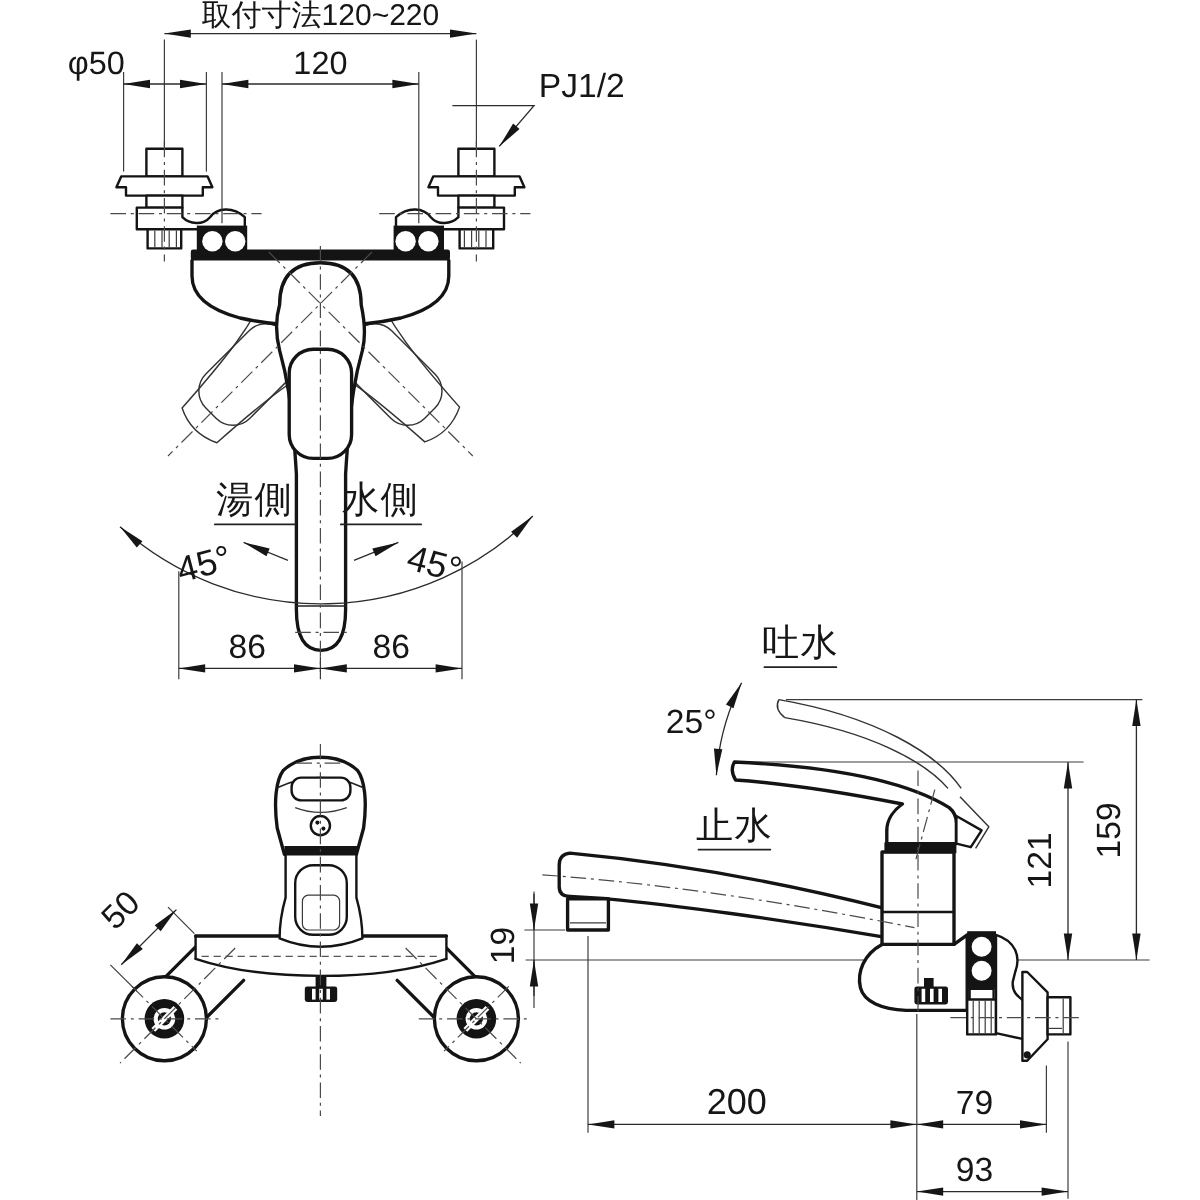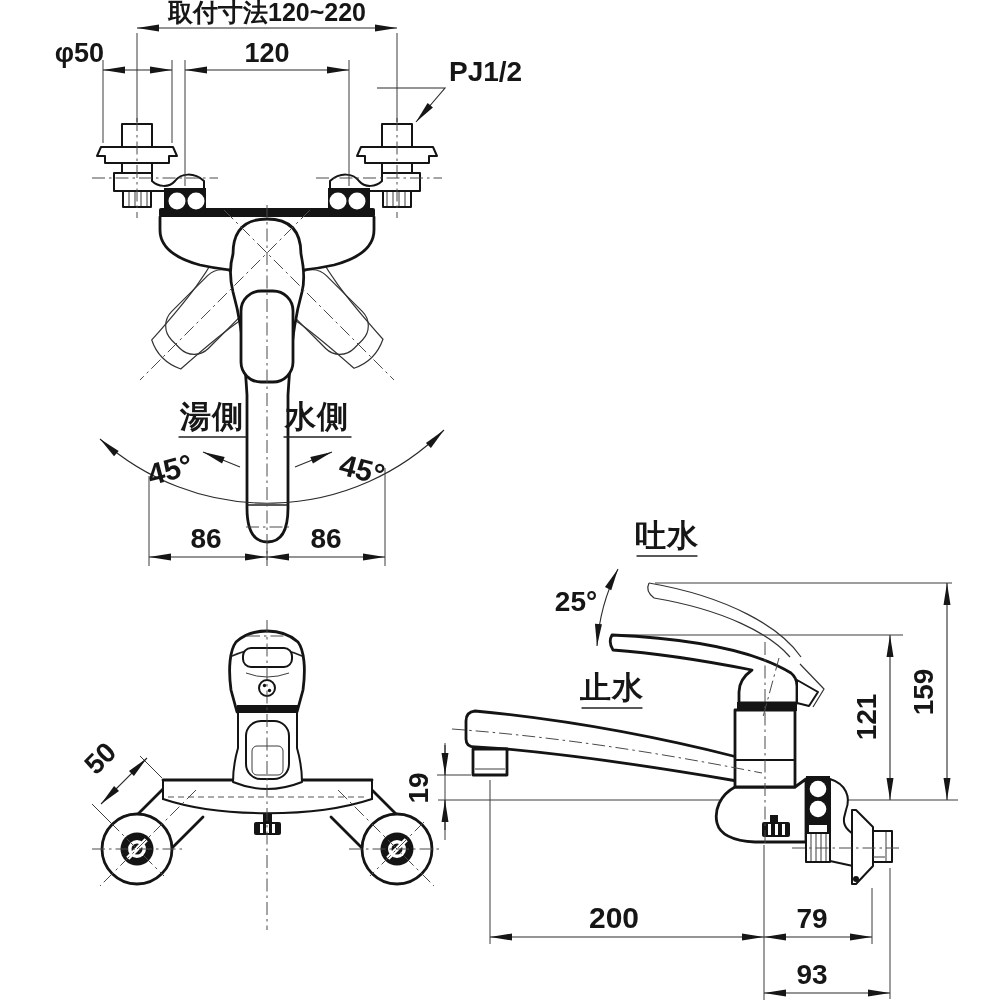--- a/index.html
+++ b/index.html
@@ -1,16 +1,16 @@
 <!DOCTYPE html>
 <html><head>
 <meta charset="utf-8">
 <style>
   html,body{margin:0;padding:0;background:#ffffff;}
-  .canvas{width:1000px;height:1000px;background:#fff;position:relative;font-weight:bold;}
+  .canvas{width:1000px;height:1000px;background:#fff;position:relative;}
   svg{display:block;}
   
   .o3{stroke:#141414;stroke-width:2.8;fill:none;stroke-linecap:round;stroke-linejoin:round}
   .o2{stroke:#141414;stroke-width:2;fill:none;stroke-linecap:round;stroke-linejoin:round}
   .o1{stroke:#222;stroke-width:1.4;fill:none;stroke-linecap:round}
   .tn{stroke:#3c3c3c;stroke-width:1;fill:none}
   .dm{stroke:#2b2b2b;stroke-width:1.1;fill:none}
   .cl{stroke:#4a4a4a;stroke-width:1;fill:none;stroke-dasharray:13 4 2.5 4}
   .hd{stroke:#555;stroke-width:1;fill:none;stroke-dasharray:6 4}
   .fw{fill:#ffffff}

